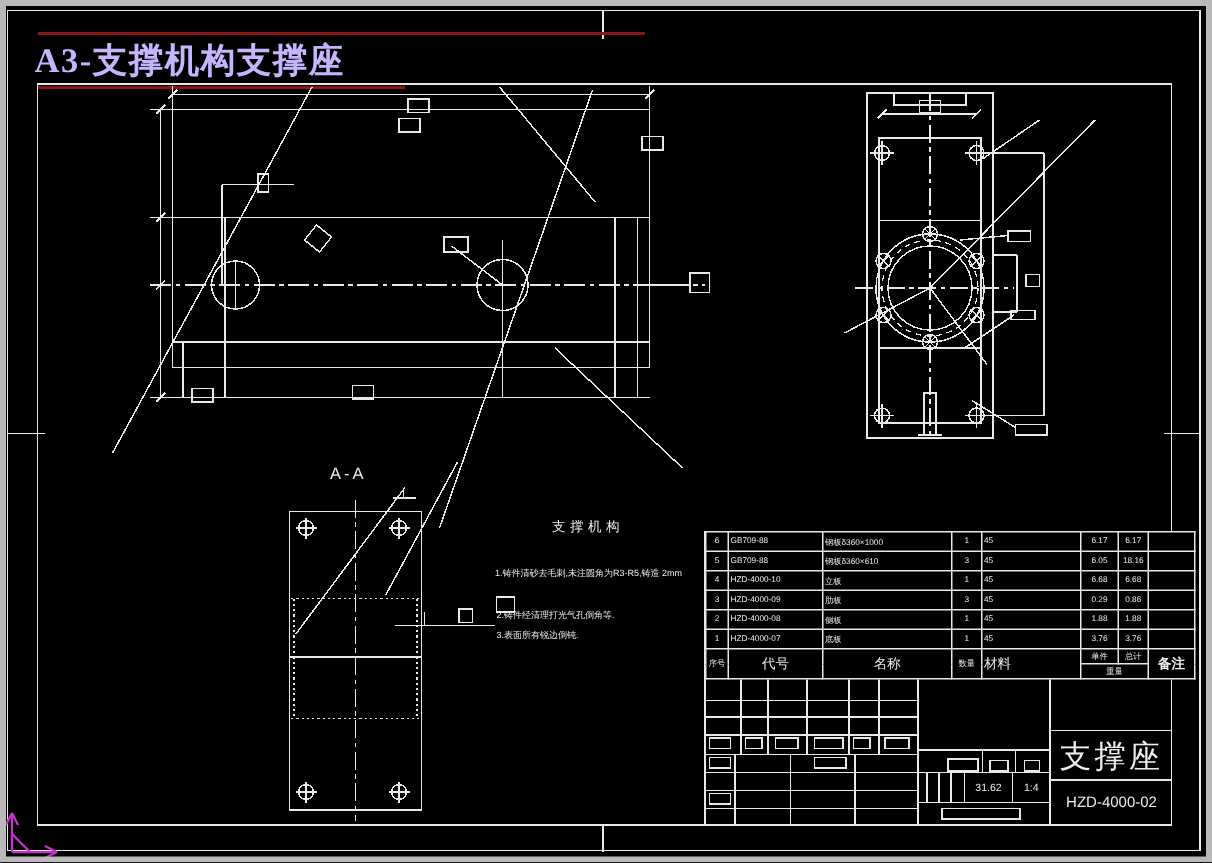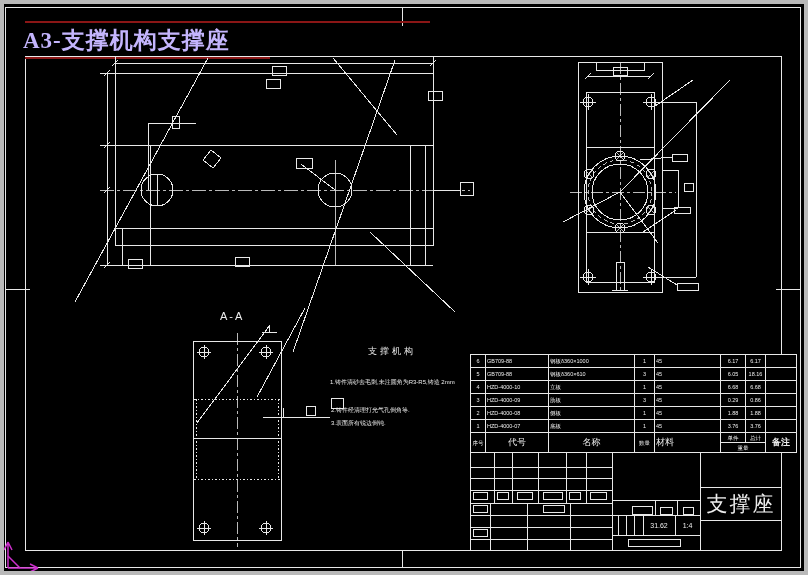--- a/index.html
+++ b/index.html
@@ -274,17 +274,18 @@
         <th class="c-t small">总计</th>
         <th class="c-r" rowspan="2">备注</th>
       </tr>
       <tr>
         <th class="small" colspan="2">重量</th>
       </tr>
     </tbody>
   </table>
 
   <div class="abs tb-cell tb-part">支撑座</div>
+  <div class="abs tb-cell tb-dwgno">HZD-4000-02</div>
   <div class="abs tb-cell tb-weight">31.62</div>
   <div class="abs tb-cell tb-scale">1:4</div>
 
   <div class="win-border"></div>
 </div>
 
 </body></html>

